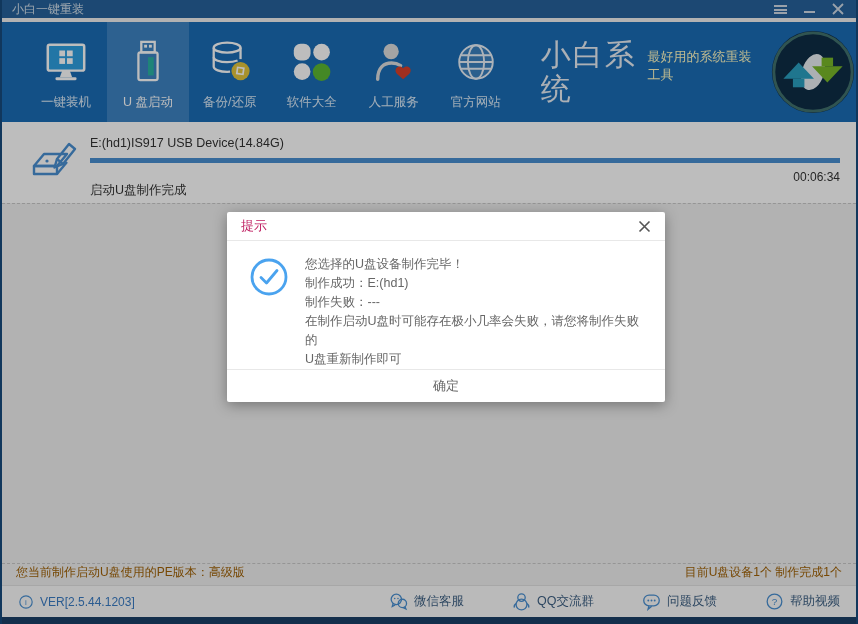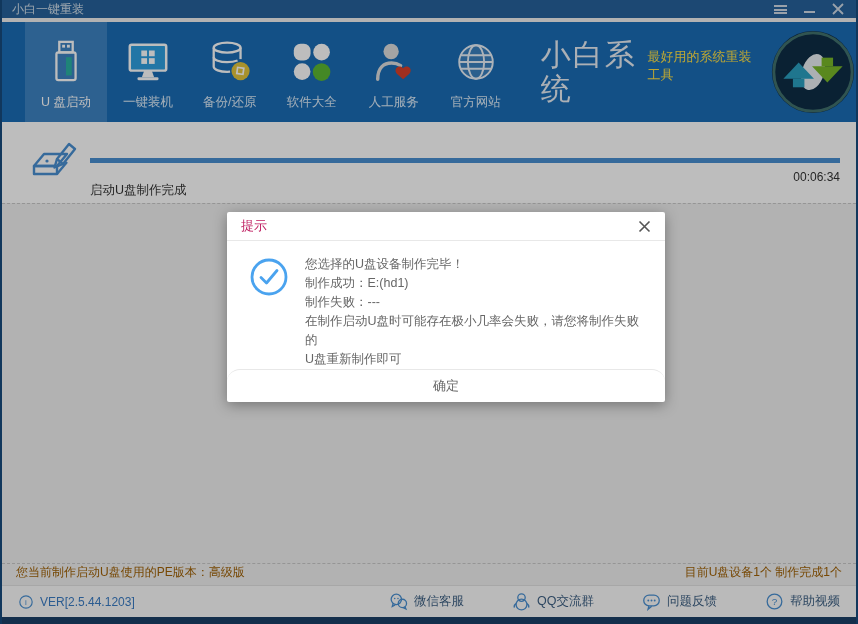--- a/index.html
+++ b/index.html
@@ -20,21 +20,21 @@
   .nav-item{width:93px;height:100px;display:flex;flex-direction:column;align-items:center;
             justify-content:flex-end;padding-bottom:11px;cursor:pointer;}
   .nav-item:first-child{margin-left:23px;}
   .nav-item.selected{background:#3d83c3;}
   .nav-ico{height:56px;display:flex;align-items:center;justify-content:center;}
   .nav-label{font-size:12.5px;color:#dcebf8;margin-top:4px;white-space:nowrap;}
   .nav-item.selected .nav-label{color:#ffffff;}
   .brand{margin-left:24px;display:flex;align-items:center;}
   .brand-text{display:flex;flex-direction:row;margin-right:14px;}
   .brand-title{font-size:30px;color:#e8eef4;letter-spacing:2px;line-height:34px;}
-  .brand-sub{font-size:13px;color:#fde047;margin-top:10px;}
+  .brand-sub{font-size:13px;color:#fef9c3;margin-top:10px;}
   
   .progress-sec{position:absolute;top:122px;left:0;right:0;height:81px;background:#ffffff;}
   .write-ico{position:absolute;left:25px;top:14px;}
   .p-device{position:absolute;left:88px;top:14px;font-size:12.5px;color:#333;}
   .p-track{position:absolute;left:88px;right:16px;top:36px;height:5px;background:#dfe7ee;}
   .p-bar{height:5px;background:#4a90d2;}
   .p-status{position:absolute;left:88px;top:60px;font-size:12.5px;color:#333;}
   .p-timer{position:absolute;right:16px;top:48px;font-size:12px;color:#333;}
   
   .main{position:absolute;top:203px;left:0;right:0;height:360px;background:#f0f0f0;
@@ -53,21 +53,21 @@
   
   .overlay{position:absolute;inset:0;background:rgba(0,0,0,0.26);z-index:5;}
   .dialog{position:absolute;left:225px;top:212px;width:438px;height:190px;background:#ffffff;
           z-index:10;box-shadow:0 3px 14px rgba(0,0,0,0.35);border-radius:2px;display:flex;flex-direction:column;}
   .dlg-head{height:36px;display:flex;align-items:center;padding:0 14px;border-bottom:1px solid #e8e8e8;}
   .dlg-title{font-size:13px;color:#be185d;}
   .dlg-close{margin-left:auto;cursor:pointer;}
   .dlg-body{flex:1;display:flex;padding:14px 18px 0 20px;justify-content:center;}
   .dlg-lines{font-size:12.5px;color:#666;line-height:19px;}
   .check-wrap{margin:2px 16px 0 2px;}
-  .dlg-foot{height:40px;border-top:1px solid #e8e8e8;display:flex;align-items:center;justify-content:center;border-radius:13px;}
+  .dlg-foot{height:40px;border-top:1px solid #e8e8e8;display:flex;align-items:center;justify-content:center;}
   .ok-btn{font-size:13px;color:#666;cursor:pointer;padding:4px 28px;}
   svg{display:block;}
 </style>
 </head>
 <body>
 
 <div id="window">
 
   <div class="titlebar">
     <span class="title">小白一键重装</span>
@@ -80,49 +80,49 @@
         </div>
       <div class="wc">
         <svg width="12" height="12" viewBox="0 0 12 12">
             <path d="M1 1 L11 11 M11 1 L1 11" stroke="#cfdae6" stroke-width="1.8"></path>
           </svg>
       </div>
     </div>
   </div>
 
   <div class="nav">
-    <div class="nav-item selected">
-      <span class="nav-ico">
-        <svg width="46" height="46" viewBox="0 0 48 48">
-          <g fill="none" stroke="#ffffff" stroke-width="2.4">
-            <rect x="17" y="3" width="14" height="11"></rect>
-            <rect x="14" y="14" width="20" height="29" rx="2"></rect>
-          </g>
-          <rect x="20" y="6" width="3" height="3" fill="#fff"></rect>
-          <rect x="25" y="6" width="3" height="3" fill="#fff"></rect>
-          <rect x="24" y="19" width="6" height="19" fill="#2bb3a3"></rect>
-        </svg>
-      </span>
-      <span class="nav-label">U 盘启动</span>
-    </div>
     <div class="nav-item">
       <span class="nav-ico">
         <svg width="46" height="46" viewBox="0 0 48 48">
           <rect x="5" y="6" width="38" height="27" rx="2" fill="#2e9fe0" stroke="#ffffff" stroke-width="2.6"></rect>
           <g fill="#fff">
             <rect x="17" y="12" width="6" height="6"></rect>
               <rect x="25" y="12" width="6" height="6"></rect>
             <rect x="17" y="20" width="6" height="6"></rect>
               <rect x="25" y="20" width="6" height="6"></rect>
             <path d="M20 33 h8 l2.4 7 h-12.8 z"></path>
             <rect x="13" y="40" width="22" height="3" rx="1.2"></rect>
           </g>
         </svg>
       </span>
       <span class="nav-label">一键装机</span>
+    </div>
+    <div class="nav-item selected">
+      <span class="nav-ico">
+        <svg width="46" height="46" viewBox="0 0 48 48">
+          <g fill="none" stroke="#ffffff" stroke-width="2.4">
+            <rect x="17" y="3" width="14" height="11"></rect>
+            <rect x="14" y="14" width="20" height="29" rx="2"></rect>
+          </g>
+          <rect x="20" y="6" width="3" height="3" fill="#fff"></rect>
+          <rect x="25" y="6" width="3" height="3" fill="#fff"></rect>
+          <rect x="24" y="19" width="6" height="19" fill="#2bb3a3"></rect>
+        </svg>
+      </span>
+      <span class="nav-label">U 盘启动</span>
     </div>
     <div class="nav-item">
       <span class="nav-ico">
         <svg width="46" height="46" viewBox="0 0 48 48">
           <g fill="none" stroke="#ffffff" stroke-width="2.4">
             <ellipse cx="21" cy="9" rx="14" ry="5.2"></ellipse>
             <path d="M7 9 v20 c0 2.9 6.3 5.2 14 5.2 1.1 0 2.1 0 3.1-.1"></path>
             <path d="M35 9 v12"></path>
             <path d="M7 19 c0 2.9 6.3 5.2 14 5.2 4.2 0 8-.7 10.9-1.8"></path>
           </g>
@@ -190,20 +190,21 @@
         <g fill="none" stroke="#4a90d2" stroke-width="2.4" stroke-linejoin="round">
           <path d="M7 29 l10 -12 h23 l-10 12 z"></path>
           <path d="M7 29 h23 v8 h-23 z"></path>
           <path d="M30 37 l10 -12"></path>
           <path d="M30 22 L42 7 l6 5 L36 27 z"></path>
           <path d="M30 22 l-2.5 8.5 8.5 -3.5"></path>
         </g>
         <circle cx="20" cy="24" r="1.6" fill="#4a90d2"></circle>
       </svg>
     </span>
+    <span class="p-device">E:(hd1)IS917 USB Device(14.84G)</span>
     <div class="p-track">
       <div class="p-bar" style="width:100%"></div>
     </div>
     <span class="p-status">启动U盘制作完成</span>
     <span class="p-timer">00:06:34</span>
   </div>
 
   <div class="main"></div>
 
   <div class="statusrow">

